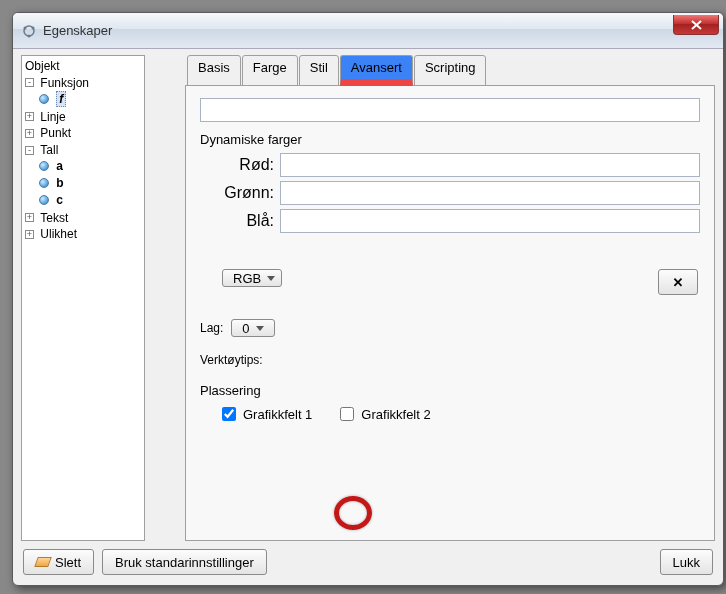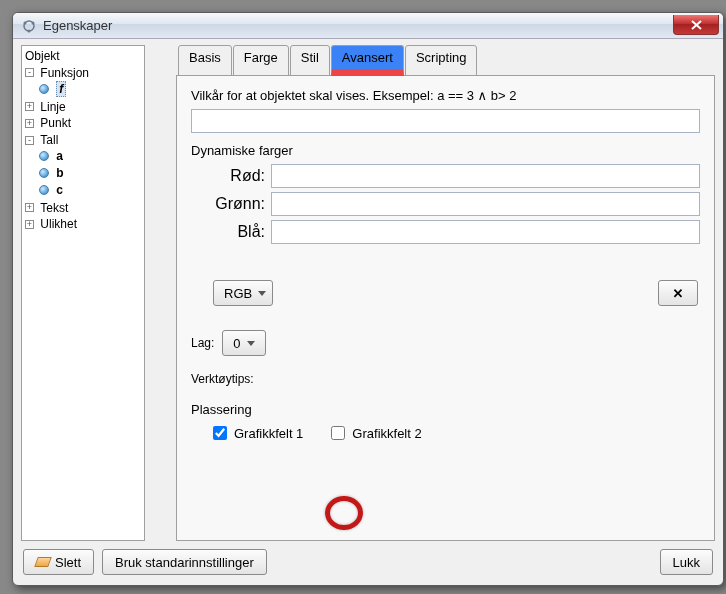--- a/index.html
+++ b/index.html
@@ -15,21 +15,21 @@
     height: 574px;
     background: #f0f0f0;
     border: 1px solid #5a5a5a;
     border-radius: 6px;
     box-shadow: 3px 3px 8px rgba(0,0,0,0.5);
     overflow: hidden;
     display: flex;
     flex-direction: column;
   }
   .titlebar {
-    height: 26px;
+    height: 36px;
     background: linear-gradient(#f6f8fb,#dfe7f0 45%,#cdd8e6 46%,#e2e9f2);
     border-bottom: 1px solid #aab;
     display: flex;
     align-items: center;
     padding: 0 2px 0 8px;
     position: relative;
   }
   .titlebar .appicon {
     width: 16px; height: 16px;
     margin-right: 6px;
@@ -51,21 +51,21 @@
     align-items: center;
     justify-content: center;
     font-weight: bold;
     font-size: 12px;
     cursor: pointer;
   }
   .body {
     flex: 1;
     display: flex;
     padding: 6px 8px 0 8px;
-    gap: 11px;
+    gap: 20px;
     overflow: hidden;
   }
   .tree {
     width: 124px;
     background: #fff;
     border: 1px solid #9f9f9f;
     padding: 2px 3px;
     overflow: auto;
   }
   .tree .root {
@@ -161,21 +161,21 @@
     padding: 0 12px;
     border: 1px solid #8a8a8a;
     border-radius: 3px;
     background: linear-gradient(#fcfcfc,#e4e4e4);
     font-size: 13px;
     cursor: pointer;
   }
   .dropdown {
     display: inline-flex;
     align-items: center;
-    height: 26px;
+    height: 18px;
     padding: 0 6px 0 10px;
     border: 1px solid #8a8a8a;
     border-radius: 3px;
     background: linear-gradient(#fcfcfc,#e4e4e4);
     font-size: 13px;
     cursor: pointer;
     gap: 6px;
   }
   .caret {
     width: 0; height: 0;
@@ -293,21 +293,20 @@
     <div class="right">
       <div class="tabs">
         <div class="tab">Basis</div>
         <div class="tab">Farge</div>
         <div class="tab">Stil</div>
         <div class="tab active">Avansert</div>
         <div class="tab">Scripting</div>
       </div>
 
       <div class="tabpanel">
-        <div class="group-title" style="margin-top:0">Vilkår for at objektet skal vises. Eksempel: a == 3 ∧ b&gt; 2</div>
         <input class="txt" style="width: 100%;" value="">
 
         <div class="group-title">Dynamiske farger</div>
 
         <div class="indent">
           <div class="field-row">
             <label>Rød:</label>
             <input class="txt" value="" style="">
           </div>
           <div class="field-row">

